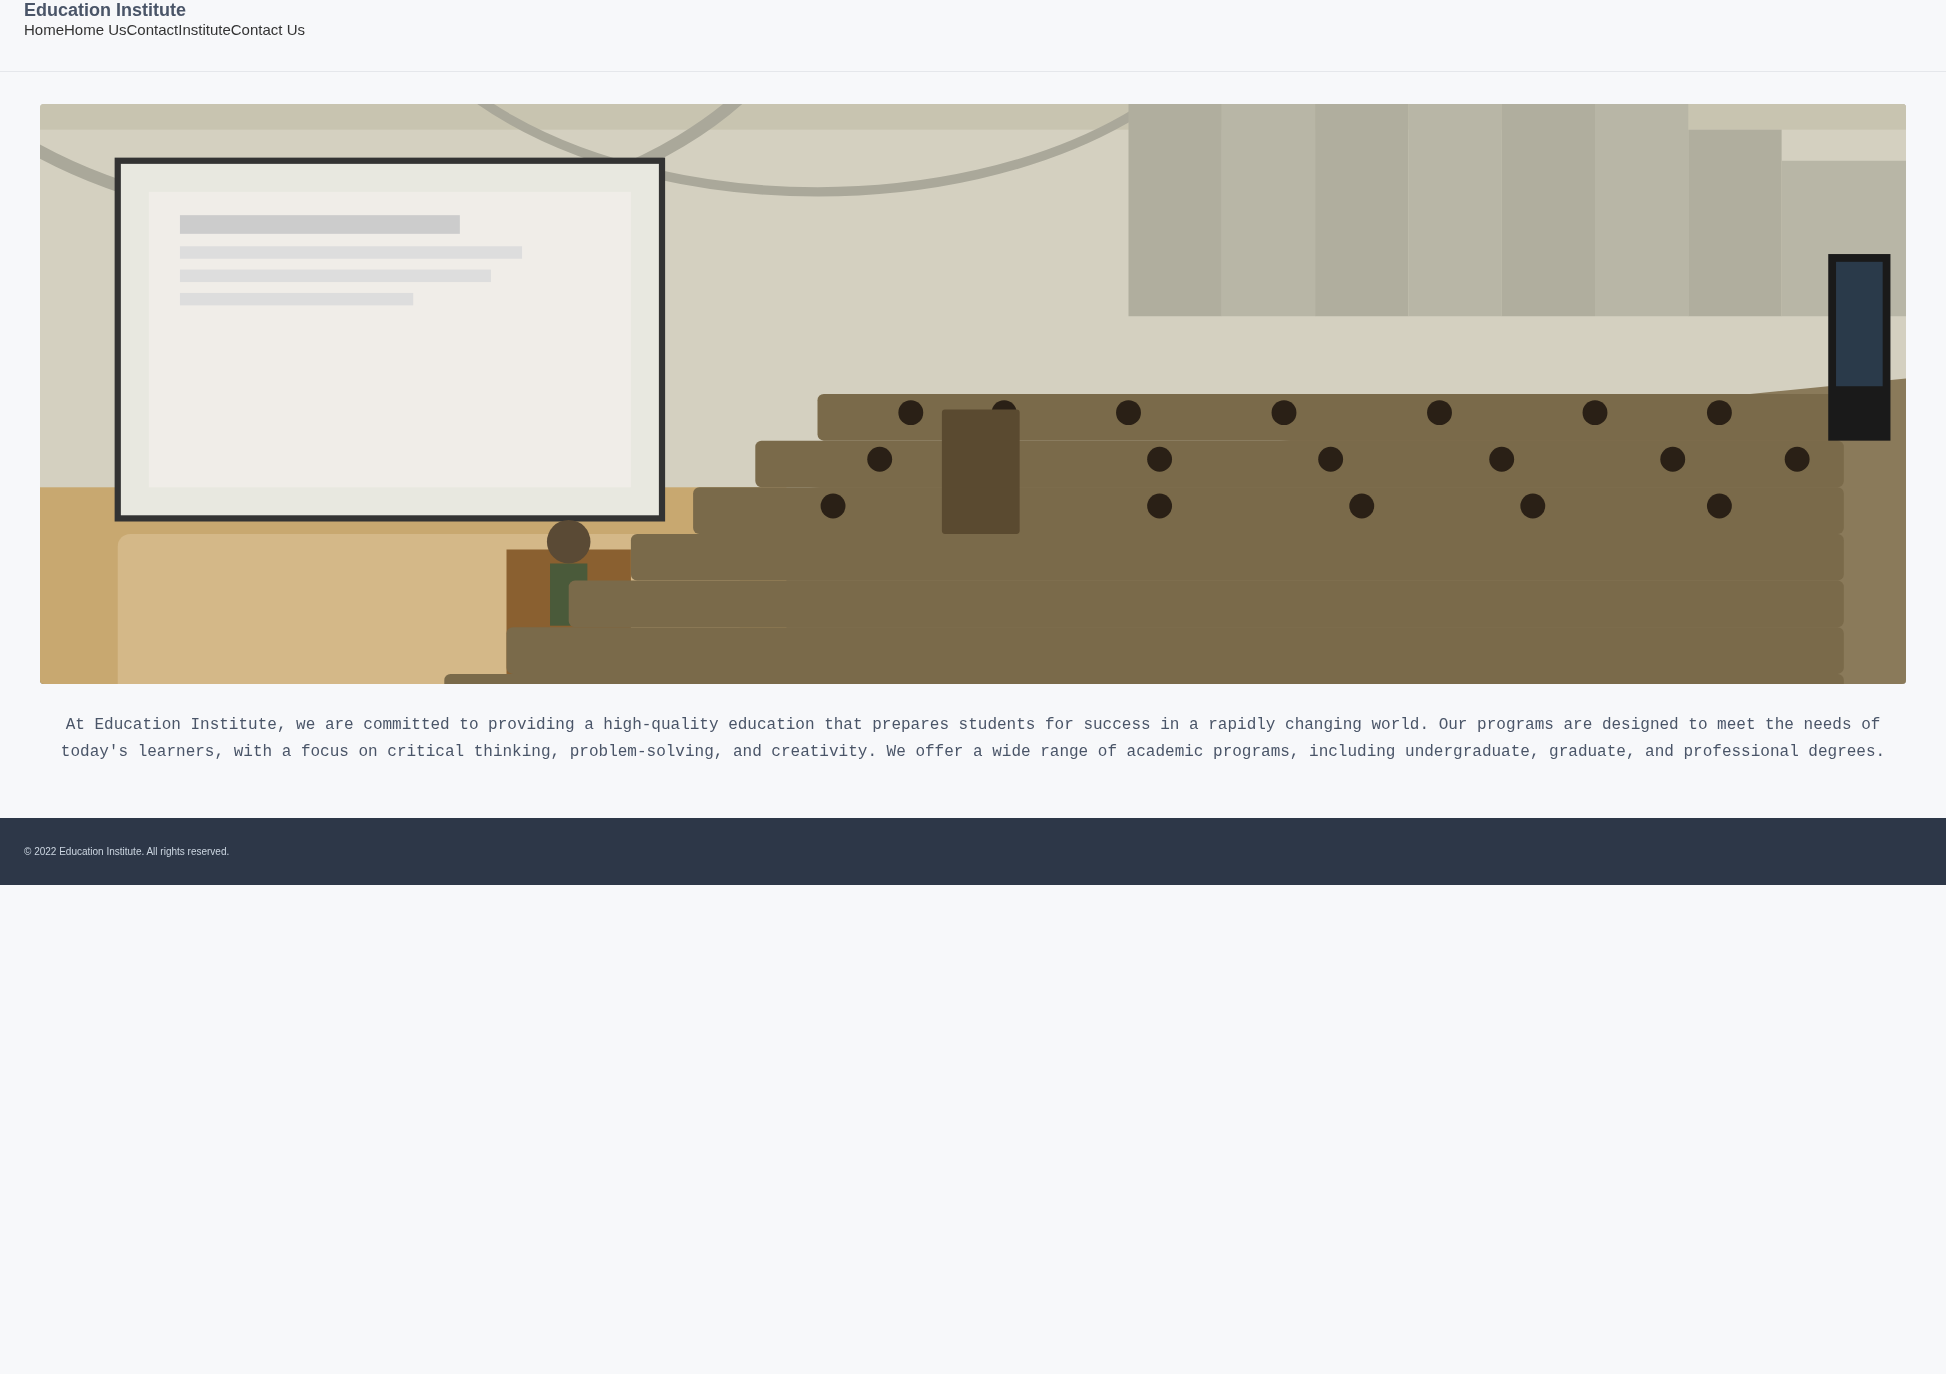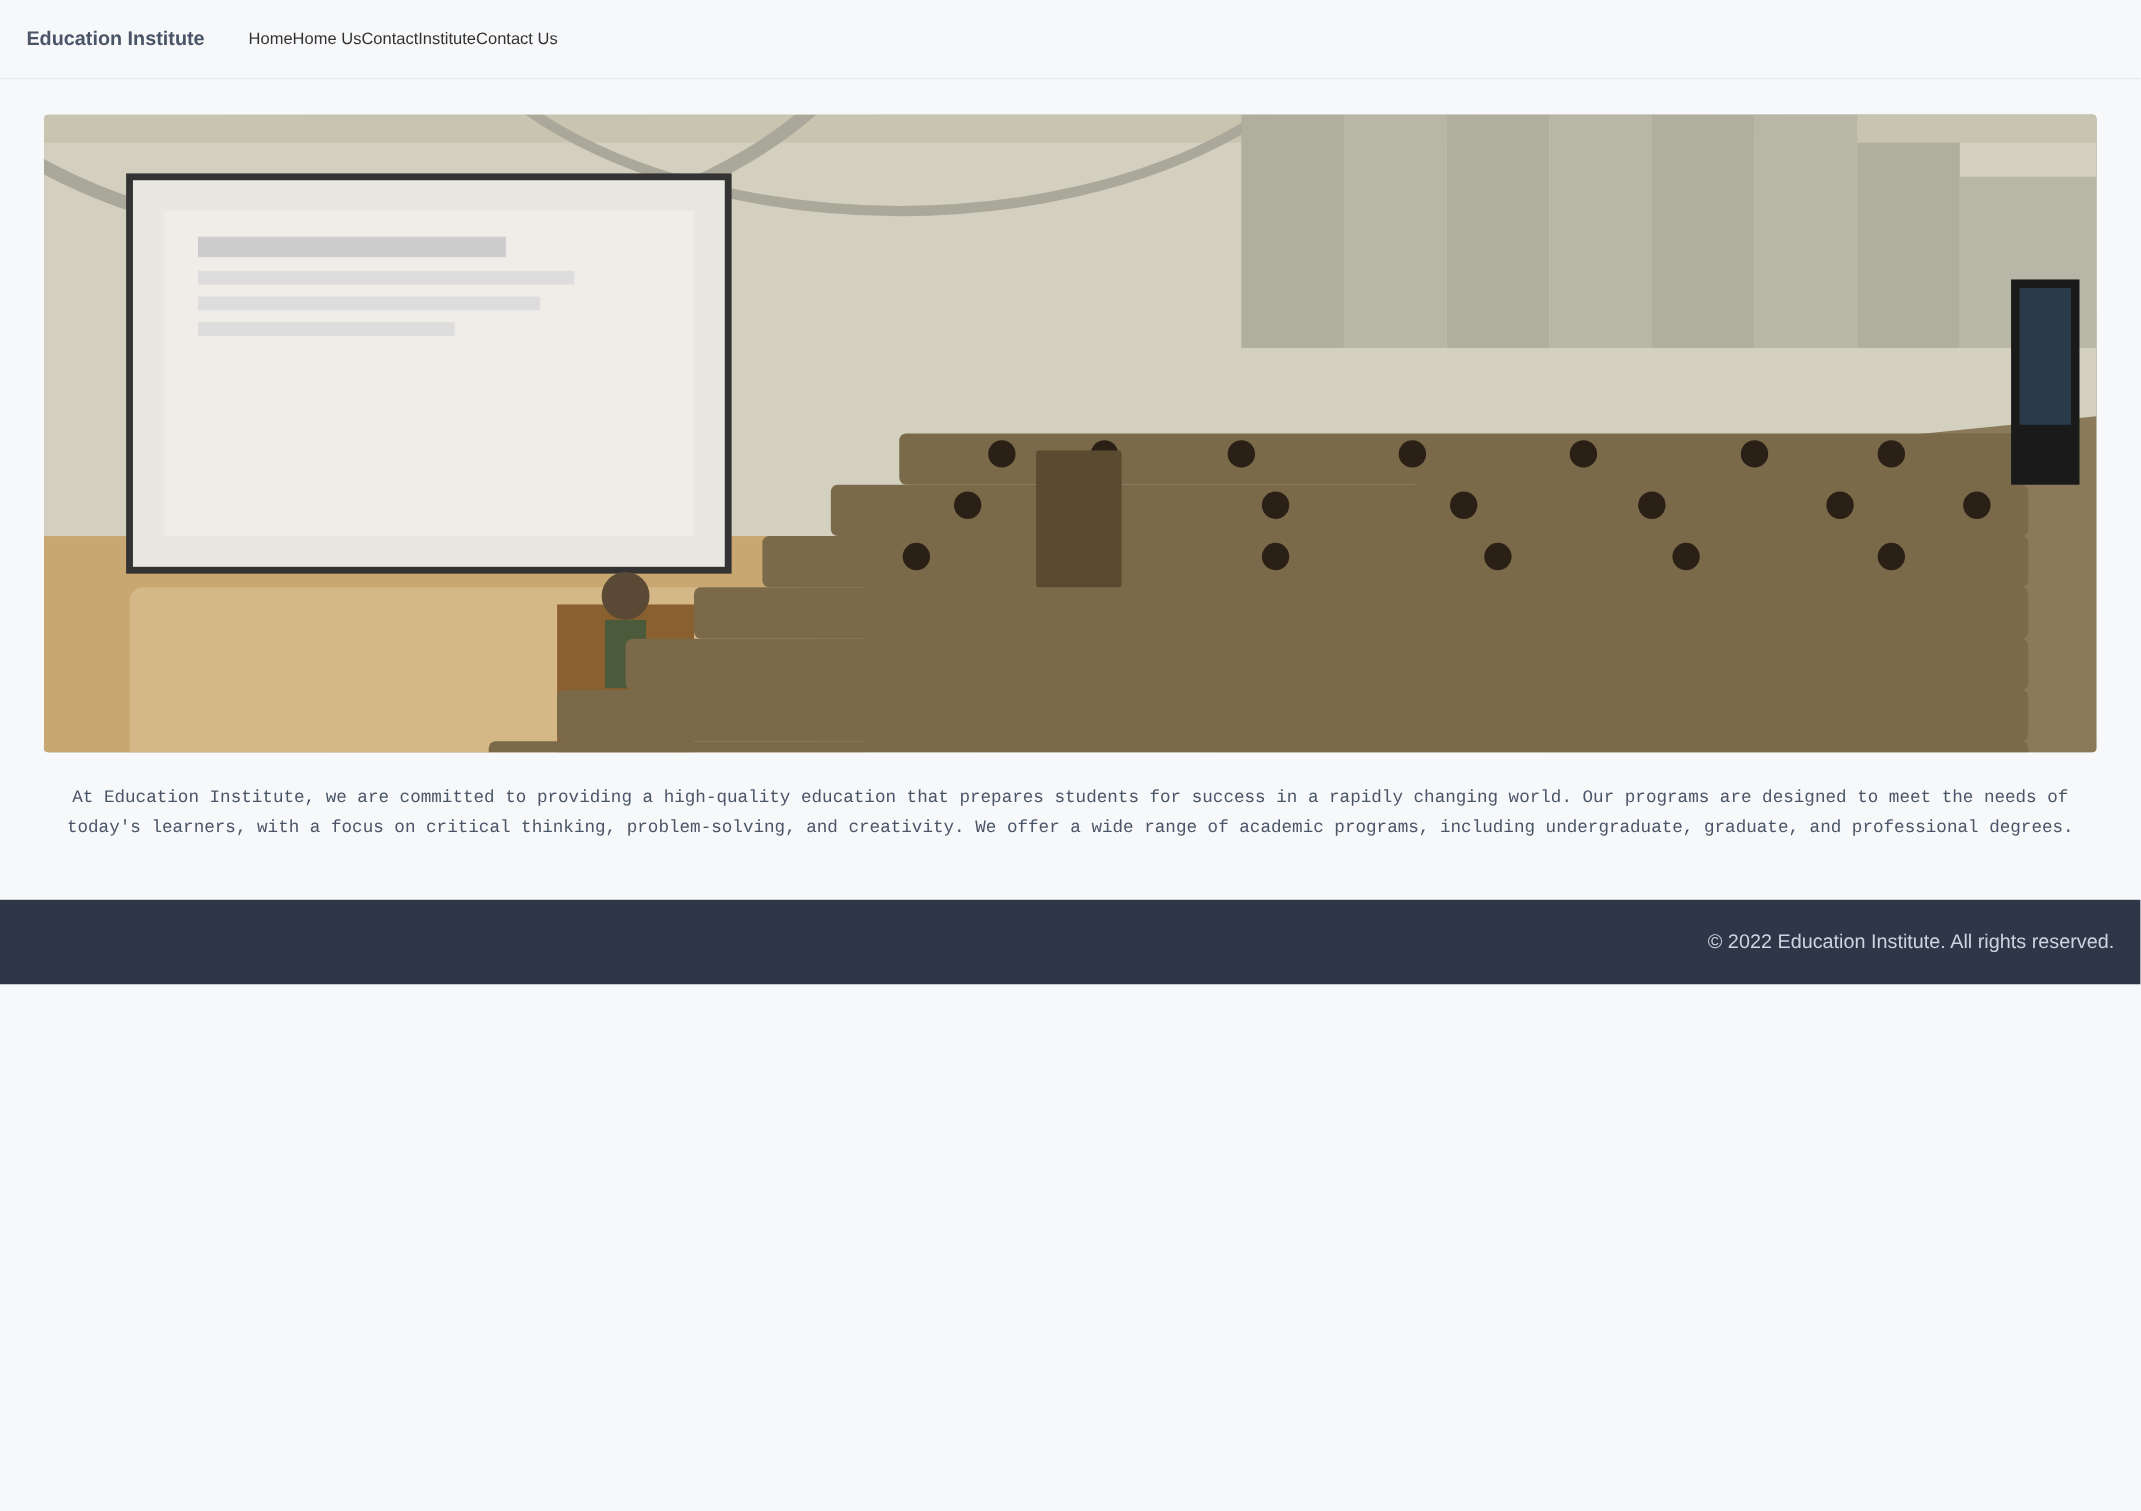--- a/index.html
+++ b/index.html
@@ -12,23 +12,24 @@
       font-family: sans-serif;
       background-color: #f7f8fa;
       color: #333;
     }
 
     
     nav {
       background-color: #f7f8fa;
       padding: 0 24px;
       display: flex;
-      align-items: center;
+      align-items: flex-start;
       height: 72px;
       border-bottom: 1px solid #e5e7eb;
+      flex-direction: column;
     }
 
     .nav-brand {
       font-size: 18px;
       font-weight: bold;
       color: #4a5568;
       margin-right: 40px;
       white-space: nowrap;
     }
 
@@ -69,23 +70,23 @@
       line-height: 1.7;
       color: #4a5568;
       padding: 0 20px 20px;
       font-family: Liberation Mono, monospace;
     }
 
     
     footer {
       background-color: #2d3748;
       color: #cbd5e0;
-      text-align: right;
+      text-align: left;
       padding: 28px 24px;
-      font-size: 18px;
+      font-size: 10px;
     }
 
     
     .hall-svg {
       width: 100%;
       height: 100%;
     }
   </style>
 </head>
 <body>

